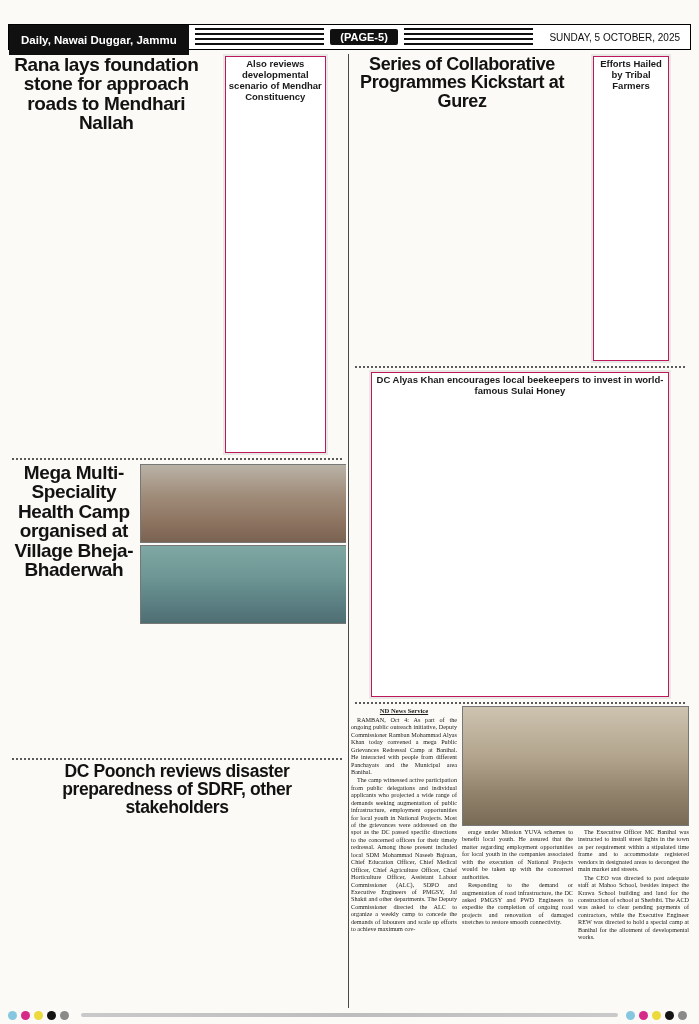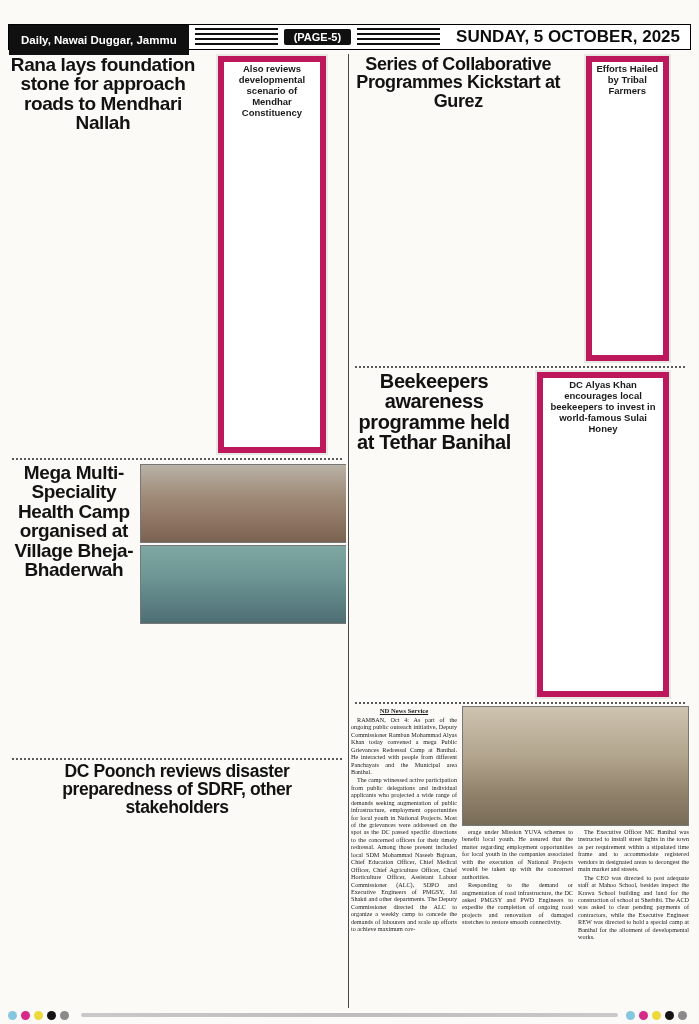--- a/index.html
+++ b/index.html
@@ -6,33 +6,33 @@
   .page{position:relative;width:699px;height:1024px;background:#fbfaf6;overflow:hidden;
         font-family:"Liberation Serif",serif;color:#1b1b1b;}
   
   .masthead{position:absolute;top:24px;left:8px;right:8px;height:24px;border:1px solid #000;
             display:flex;align-items:stretch;background:#fff;}
   .m-left{background:#101010;color:#fff;font-family:"Liberation Sans",sans-serif;font-weight:bold;
           font-size:11.5px;display:flex;align-items:center;padding:15px 12px;white-space:nowrap;}
   .m-stripes{flex:1;margin:3px 6px;background:repeating-linear-gradient(to bottom,#101010 0 2px,#fff 2px 5px);}
   .m-center{background:#101010;color:#fff;font-family:"Liberation Sans",sans-serif;font-weight:bold;
             font-size:11px;align-self:center;padding:2px 10px;border-radius:2px;white-space:nowrap;}
-  .m-right{display:flex;align-items:center;font-family:"Liberation Sans",sans-serif;font-weight:bold;
-           font-size:17px;padding:0 10px;white-space:nowrap;color:#0d0d0d;}
+  .m-right{display:flex;align-items:center;font-family:"Liberation Sans",sans-serif;font-weight:normal;
+           font-size:10px;padding:0 10px;white-space:nowrap;color:#0d0d0d;}
   
   .content{position:absolute;top:54px;left:8px;right:8px;bottom:16px;display:flex;}
   .half{width:338px;display:flex;flex-direction:column;overflow:hidden;}
   .vdivider{width:1px;background:#4a4a4a;margin:0 2px;flex:none;}
   .sep{border-top:2px dotted #5a5a5a;margin:2px 4px;flex:none;}
   
   .article{overflow:hidden;display:flex;flex-direction:row;flex:none;}
   .headline{font-family:"Liberation Sans",sans-serif;font-weight:bold;text-align:center;
             line-height:1.02;letter-spacing:-0.4px;color:#121212;margin:1px 2px;}
   .h19{font-size:19px;} .h18{font-size:18px;} .h20{font-size:20px;} .h17{font-size:17.5px;}
-  .subhead{border:6px solid #be185d;box-shadow:0 0 0 2px #e8e8e4;margin:2px 20px 3px;padding:1px 2px;
+  .subhead{border:1px solid #be185d;box-shadow:0 0 0 2px #e8e8e4;margin:2px 20px 3px;padding:1px 2px;
            text-align:center;font-family:"Liberation Sans",sans-serif;font-weight:bold;font-size:9.5px;
            background:#fff;color:#1a1a1a;}
   .byline{font-weight:bold;text-decoration:underline;text-align:center;font-size:6.6px;margin:1px 0;}
   .cols{display:flex;gap:5px;overflow:hidden;}
   .tcol{font-size:6.2px;line-height:1.2;text-align:justify;overflow:hidden;}
   .tcol p.para{margin:0 0 1px;text-indent:6px;}
   .twocol{column-count:2;column-gap:5px;font-size:6.2px;line-height:1.2;text-align:justify;overflow:hidden;}
   .twocol p.para{margin:0 0 1px;text-indent:6px;}
   .photo{border:1px solid #777;flex:none;}
   
@@ -202,21 +202,20 @@
                 <p class="para">During the events, Dr. Jauhar Rafeeq, Dr. Shahida Altaf, and Dr. Touseef Ahmad also shared their insights for the benefit of the farming community.</p>
                 <p class="para">The participating farmers hailed the initiative, expressing sincere gratitude to SKUAST-Kashmir for conducting such impact-driven programmes in one of the most far-flung tribal regions of the district.</p>
               </div>
           </div>
         </div>
       </div>
 
       <div class="sep"></div>
 
       <div class="article" style="height:330px;">
-        <div class="headline h20">Beekeepers awareness programme held at Tethar Banihal</div>
         <div class="subhead">DC Alyas Khan encourages local beekeepers to invest in world-famous Sulai Honey</div>
         <div class="cols" style="flex:1;">
           <div style="width:224px;flex:none;display:flex;flex-direction:column;overflow:hidden;">
             <div style="display:flex;gap:2px;height:106px;flex:none;margin-bottom:2px;">
               <div class="photo ph-bee1" style="flex:1;"></div>
               <div class="photo ph-bee2" style="flex:1;"></div>
             </div>
             <div class="cols" style="flex:1;">
               <div class="tcol" style="flex:1;">
                 <div class="byline">ND News Service</div>

